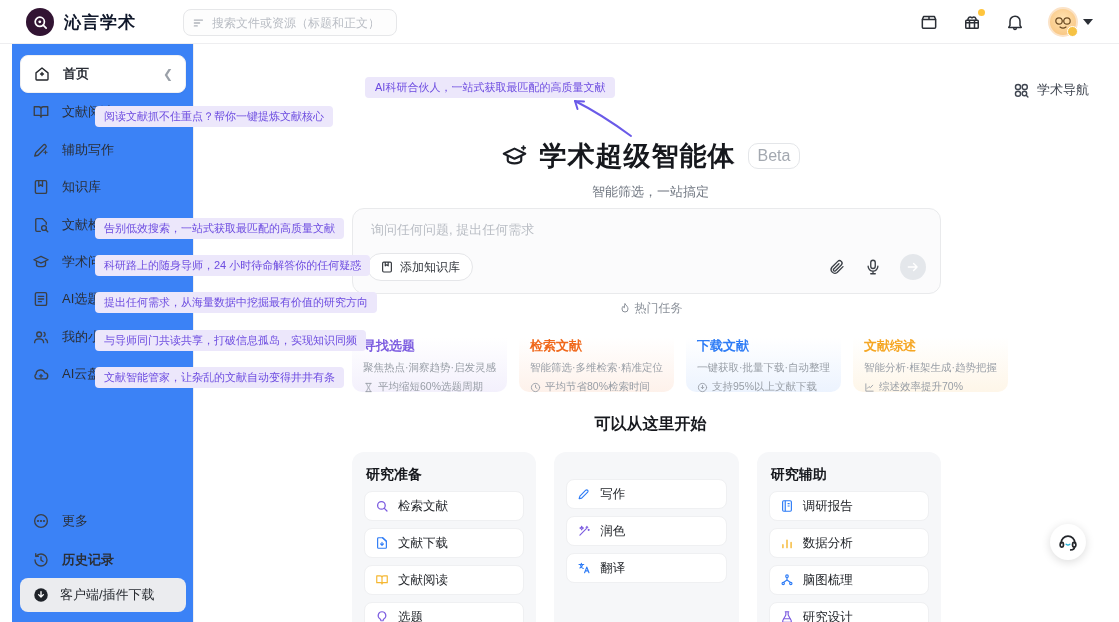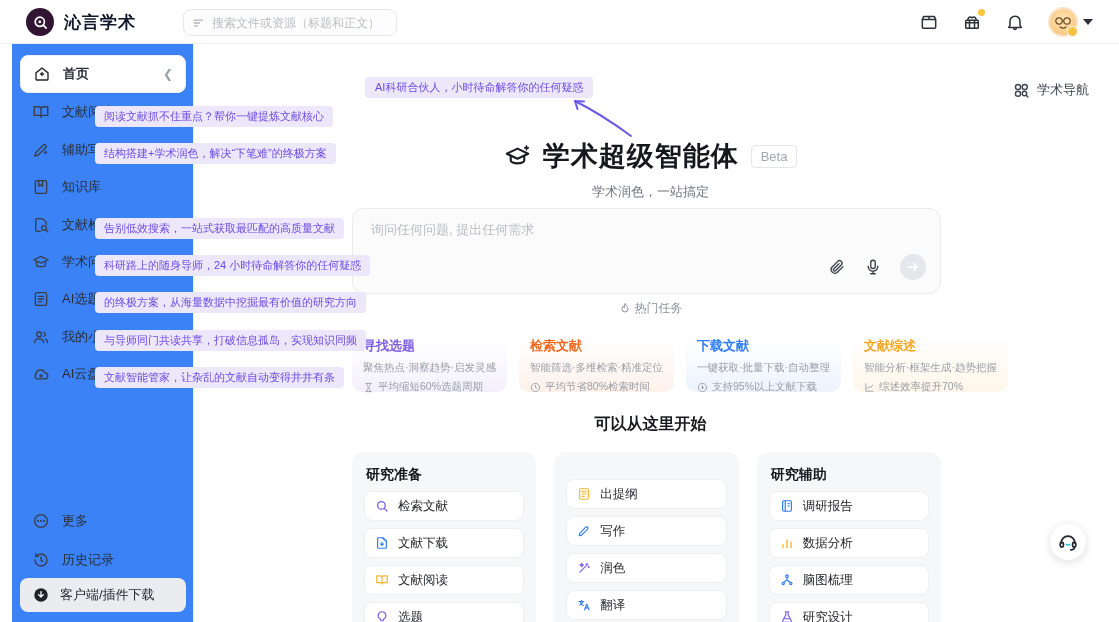--- a/index.html
+++ b/index.html
@@ -49,21 +49,21 @@
 
   
   .main { position:absolute; left:182px; top:44px; right:0; bottom:0; background:#fff; }
   .promo { position:absolute; left:183px; top:33px; height:21px; line-height:21px; padding:0 10px;
            background:#ece7fb; color:#6c4be0; font-size:11px; border-radius:4px; }
   .arrow-svg { position:absolute; left:385px; top:52px; }
   .nav-link { position:absolute; right:30px; top:37px; display:flex; align-items:center; gap:7px;
               color:#3f4550; font-size:13px; cursor:pointer;text-align:center; }
   .hero { position:absolute; left:0; top:94px; width:100%; display:flex; align-items:center; justify-content:center; gap:12px; }
   .hero-title { font-size:27px; font-weight:bold; color:#16181d; letter-spacing:1px; }
-  .beta { font-size:13px; color:#a3a8b0; border:1px solid #e4e6e9; border-radius:4px; padding:3px 9px; background:#fff; }
+  .beta { font-size:16px; color:#a3a8b0; border:1px solid #e4e6e9; border-radius:10px; padding:3px 9px; background:#fff; }
   .subtitle { position:absolute; top:139px; width:100%; text-align:center; font-size:13px; color:#6f7680; }
 
   .ask-card { position:absolute; left:170px; top:164px; width:589px; height:86px; border:1px solid #e9eaec;
               border-radius:12px; background:#fbfbfc; }
   .ask-card textarea { position:absolute; left:18px; top:12px; width:540px; height:28px; border:none; outline:none;
               resize:none; background:transparent; font-size:13px; font-family:inherit; color:#333; }
   .ask-card textarea::placeholder { color:#b9bdc4; }
   .kb-btn { position:absolute; left:14px; bottom:12px; height:28px; display:flex; align-items:center; gap:6px;
             padding:0 12px; background:#fff; border:1px solid #e5e6e9; border-radius:14px; font-size:12px;
             color:#33373d; cursor:pointer; }
@@ -221,48 +221,47 @@
 
     <div class="nav-item" style="top:463px;">
       <svg class="ic" width="18" height="18" viewBox="0 0 24 24" fill="none" stroke="#3a3f46" stroke-width="1.8">
           <circle cx="12" cy="12" r="8.5"></circle>
           <circle cx="8" cy="12" r=".6" fill="#3a3f46"></circle>
           <circle cx="12" cy="12" r=".6" fill="#3a3f46"></circle>
           <circle cx="16" cy="12" r=".6" fill="#3a3f46"></circle>
         </svg>
       <span class="lbl">更多</span>
     </div>
-    <div class="nav-item" style="top:502px;">
+    <div class="nav-item" style="top:502px;font-weight:bold;">
       <svg class="ic" width="18" height="18" viewBox="0 0 24 24" fill="none" stroke="#3a3f46" stroke-width="1.8" stroke-linecap="round" stroke-linejoin="round">
           <path d="M4 12a8 8 0 108-8 8 8 0 00-6.5 3.3"></path>
           <path d="M5 3.5V7h3.5"></path>
           <path d="M12 8v4.2l2.8 1.8"></path>
         </svg>
       <span class="lbl">历史记录</span>
     </div>
     <div class="dl-pill" style="top:534px;">
       <svg class="ic" width="18" height="18" viewBox="0 0 24 24">
           <circle cx="12" cy="12" r="9" fill="#1f2329"></circle>
           <path d="M12 7.5v7M8.8 11.5l3.2 3.2 3.2-3.2" fill="none" stroke="#fff" stroke-width="1.8" stroke-linecap="round" stroke-linejoin="round"></path>
         </svg>
       <span class="lbl">客户端/插件下载</span>
     </div>
   </div>
 
   <div class="tip" style="top:106px;">阅读文献抓不住重点？帮你一键提炼文献核心</div>
-  <div class="tip" style="top:143px;">结构搭建+学术润色，解决“下笔难”的终极方案</div>
   <div class="tip" style="top:218px;">告别低效搜索，一站式获取最匹配的高质量文献</div>
   <div class="tip" style="top:255px;">科研路上的随身导师，24 小时待命解答你的任何疑惑</div>
-  <div class="tip" style="top:292px;">的终极方案，从海量数据中挖掘最有价值的研究方向</div>
+  <div class="tip" style="top:292px;">提出任何需求，从海量数据中挖掘最有价值的研究方向</div>
   <div class="tip" style="top:330px;">与导师同门共读共享，打破信息孤岛，实现知识同频</div>
   <div class="tip" style="top:367px;">文献智能管家，让杂乱的文献自动变得井井有条</div>
 
   <div class="main">
 
-    <div class="promo">AI科研合伙人，小时待命解答你的任何疑惑</div>
+    <div class="promo">AI科研合伙人，一站式获取最匹配的高质量文献</div>
     <svg class="arrow-svg" width="70" height="44" viewBox="0 0 70 44" fill="none" stroke="#6a5ae8" stroke-width="2" stroke-linecap="round" stroke-linejoin="round">
         <path d="M64 40 Q34 18 8 5"></path>
         <path d="M8 5l9 .5M8 5l2.5 8"></path>
       </svg>
 
     <div class="nav-link">
       <svg class="ic" width="18" height="18" viewBox="0 0 24 24" fill="none" stroke="#3f4550" stroke-width="1.9">
           <circle cx="8" cy="8" r="3.4"></circle>
           <circle cx="17" cy="8" r="3.4"></circle>
           <circle cx="8" cy="17" r="3.4"></circle>
@@ -274,24 +273,31 @@
 
     <div class="hero">
       <svg class="ic" width="27" height="27" viewBox="0 0 24 24" fill="none" stroke="#1a1d23" stroke-width="1.9" stroke-linecap="round" stroke-linejoin="round">
           <path d="M2.5 9.5L12 5l9.5 4.5L12 14z"></path>
           <path d="M6 11.7v3.8c0 1.3 2.7 2.6 6 2.6s6-1.3 6-2.6v-3.8"></path>
           <path d="M20 2.8v3M18.5 4.3h3" stroke-width="1.6"></path>
         </svg>
       <span class="hero-title">学术超级智能体</span>
       <span class="beta">Beta</span>
     </div>
-    <div class="subtitle">学术润色，一站搞定</div>
+    <div class="subtitle">智能筛选，一站搞定</div>
 
     <div class="ask-card">
       <textarea placeholder="询问任何问题, 提出任何需求" style=""></textarea>
+      <button class="kb-btn">
+        <svg class="ic" width="14" height="14" viewBox="0 0 24 24" fill="none" stroke="#33373d" stroke-width="2" stroke-linejoin="round">
+            <rect x="4.5" y="3.5" width="15" height="17" rx="2"></rect>
+            <path d="M9 3.5V10l2.5-1.8L14 10V3.5"></path>
+          </svg>
+        <span>添加知识库</span>
+      </button>
       <div class="ask-tools">
         <svg class="ic tool-ic" viewBox="0 0 24 24" fill="none" stroke="currentColor" stroke-width="1.8" stroke-linecap="round" stroke-linejoin="round">
             <path d="M20 11.5l-7.8 7.8a5 5 0 01-7-7L13 4.5a3.3 3.3 0 014.7 4.7L10 17a1.7 1.7 0 01-2.4-2.4l7-7"></path>
           </svg>
         <svg class="ic tool-ic" viewBox="0 0 24 24" fill="none" stroke="currentColor" stroke-width="1.8" stroke-linecap="round" stroke-linejoin="round">
             <rect x="9" y="3" width="6" height="11" rx="3"></rect>
             <path d="M5.5 11a6.5 6.5 0 0013 0M12 17.5V21M9 21h6"></path>
           </svg>
         <button class="send-btn">
           <svg class="ic" width="14" height="14" viewBox="0 0 24 24" fill="none" stroke="#fff" stroke-width="2.4" stroke-linecap="round" stroke-linejoin="round">
@@ -384,27 +390,20 @@
           <svg class="ic" width="14" height="14" viewBox="0 0 24 24" fill="none" stroke="#7c5ce0" stroke-width="2" stroke-linecap="round" stroke-linejoin="round">
               <path d="M12 3a6.5 6.5 0 00-3.5 12c.6.4 1 1.5 1 2.5h5c0-1 .4-2.1 1-2.5A6.5 6.5 0 0012 3z"></path>
               <path d="M10 21h4"></path>
             </svg>
           <span>选题</span>
         </div>
       </div>
 
       <div class="start-col">
         <div class="start-row">
-          <svg class="ic" width="14" height="14" viewBox="0 0 24 24" fill="none" stroke="#f5b731" stroke-width="2" stroke-linecap="round" stroke-linejoin="round">
-              <rect x="4.5" y="3" width="15" height="18" rx="2"></rect>
-              <path d="M8.5 8h7M8.5 12h7M8.5 16h4"></path>
-            </svg>
-          <span>出提纲</span>
-        </div>
-        <div class="start-row">
           <svg class="ic" width="14" height="14" viewBox="0 0 24 24" fill="none" stroke="#2e7cf6" stroke-width="2" stroke-linecap="round" stroke-linejoin="round">
               <path d="M15 5.5a2.3 2.3 0 013.3 3.2L8 19l-4.3 1L5 15.7z"></path>
             </svg>
           <span>写作</span>
         </div>
         <div class="start-row">
           <svg class="ic" width="14" height="14" viewBox="0 0 24 24" fill="none" stroke="#7c5ce0" stroke-width="2" stroke-linecap="round" stroke-linejoin="round">
               <path d="M5 19L16 8"></path>
               <path d="M17 4v3M15.5 5.5h3M20 9v2M19 10h2M8 4l.8 2L11 7l-2.2 1L8 10l-.8-2L5 7l2.2-1z"></path>
             </svg>

